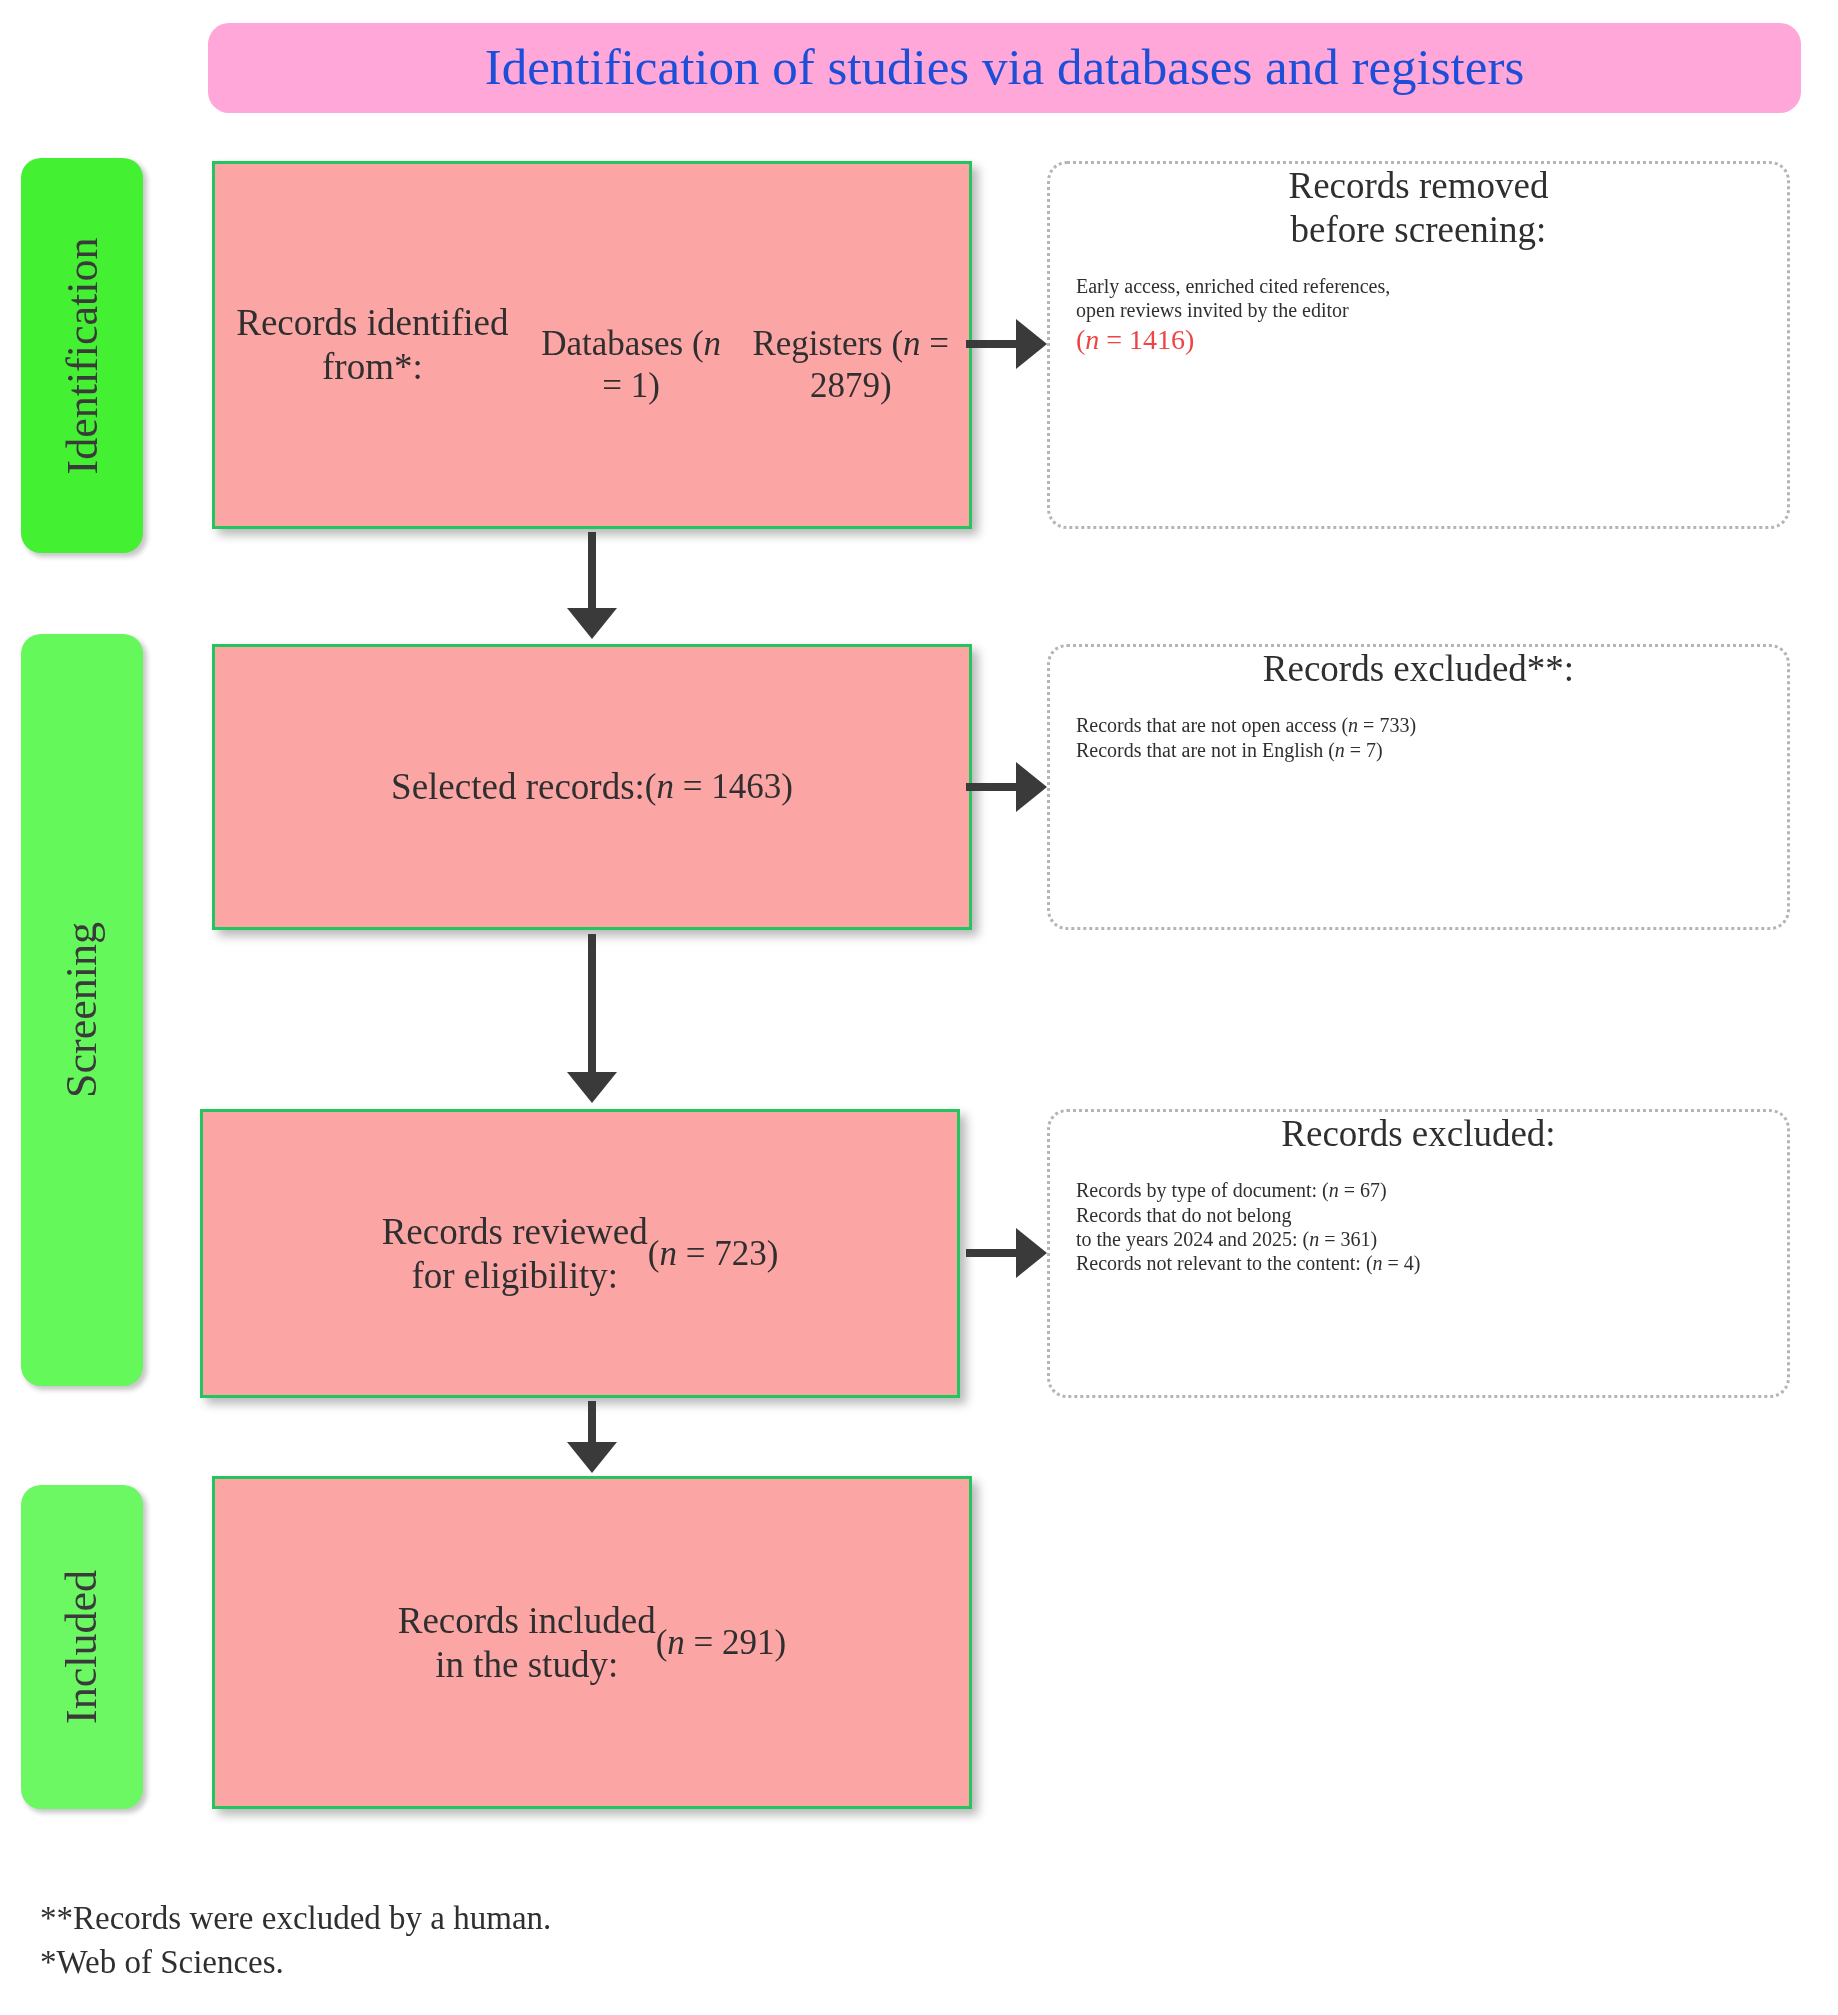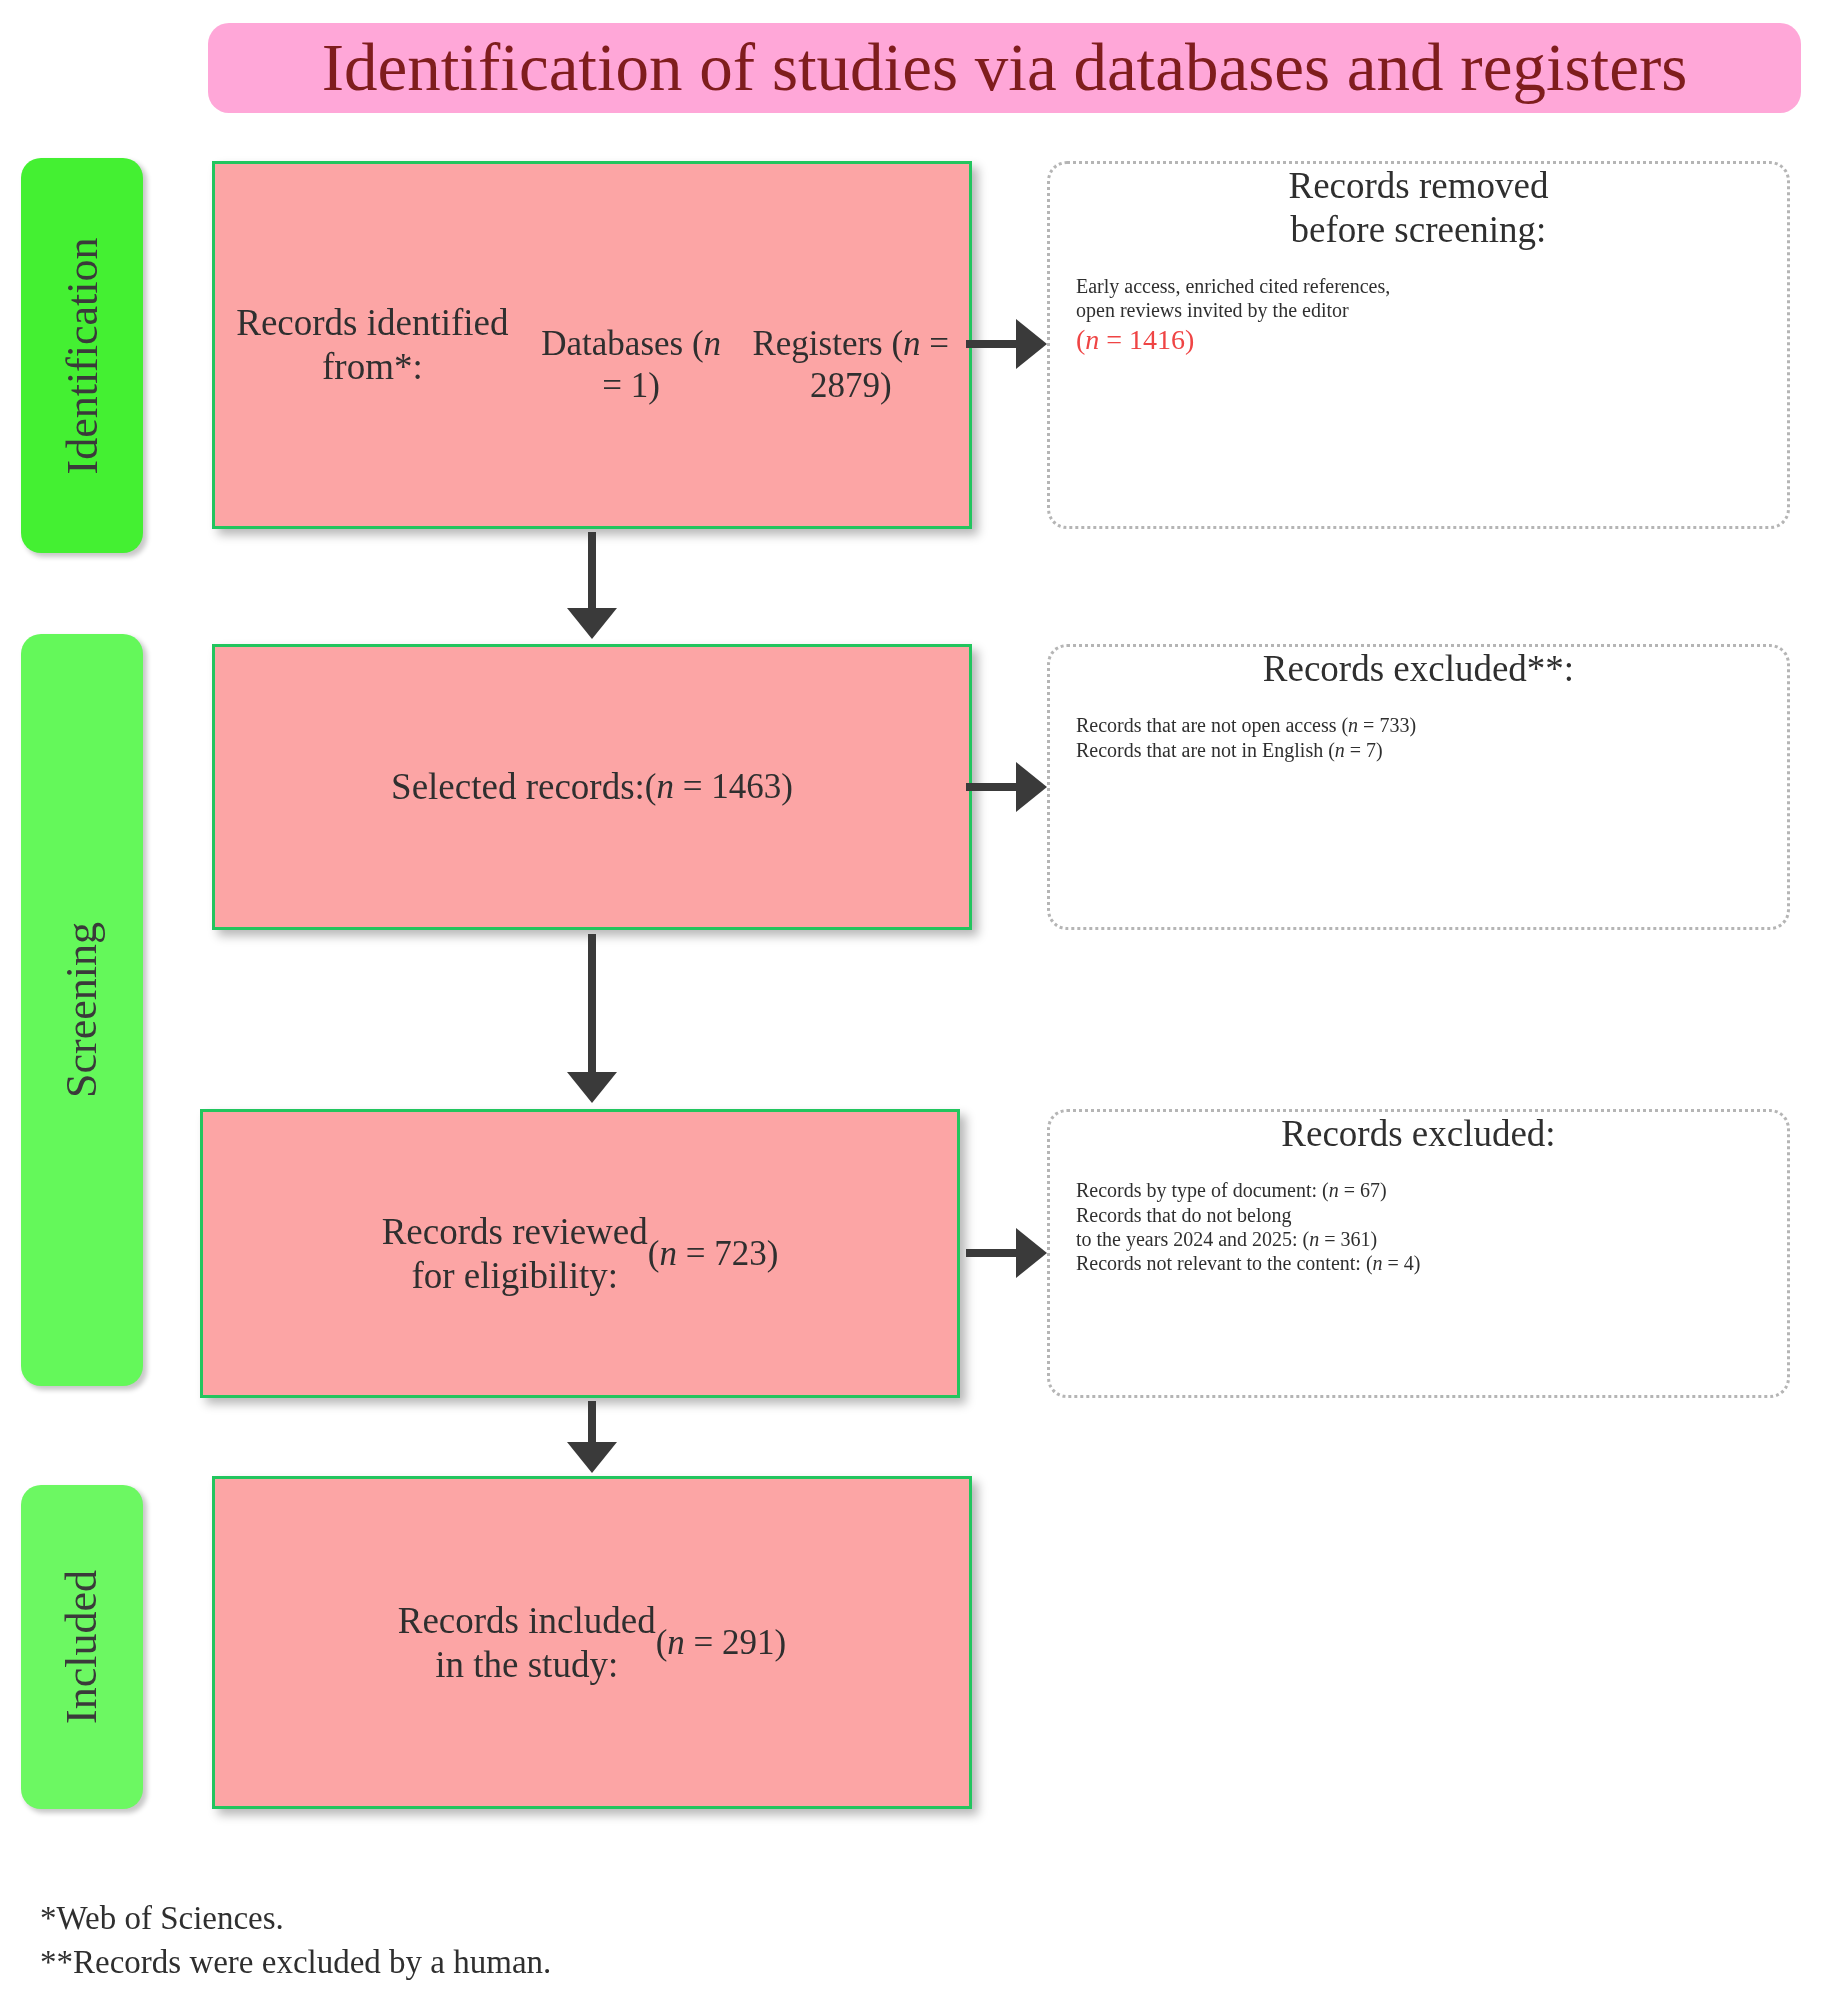--- a/index.html
+++ b/index.html
@@ -28,22 +28,22 @@
     top: 22.5px;
     width: 1593px;
     height: 90px;
     background: #FFA7D8;
     border-radius: 21px;
     display: flex;
     align-items: center;
     justify-content: center;
   }
   .title-text {
-    font-size: 67px;
-    color: #7f1d1d;
+    font-size: 51px;
+    color: #1d4ed8;
     letter-spacing: 0px;
     white-space: nowrap;
     line-height: 1;
   }
 
   
   .stage {
     position: absolute;
     background: #4CF03A;
     border-radius: 20px;
@@ -273,18 +273,18 @@
 
   <div class="arrow-v" id="arrow-v-1"></div>
   <div class="arrow-v" id="arrow-v-2"></div>
   <div class="arrow-v" id="arrow-v-3"></div>
 
   <div class="arrow-h" id="arrow-h-1"></div>
   <div class="arrow-h" id="arrow-h-2"></div>
   <div class="arrow-h" id="arrow-h-3"></div>
 
   <div class="footnotes">
+    <div class="footnote-line">**Records were excluded by a human.</div>
     <div class="footnote-line">*Web of Sciences.</div>
-    <div class="footnote-line">**Records were excluded by a human.</div>
   </div>
 
 </div>
 
 
 </body></html>

